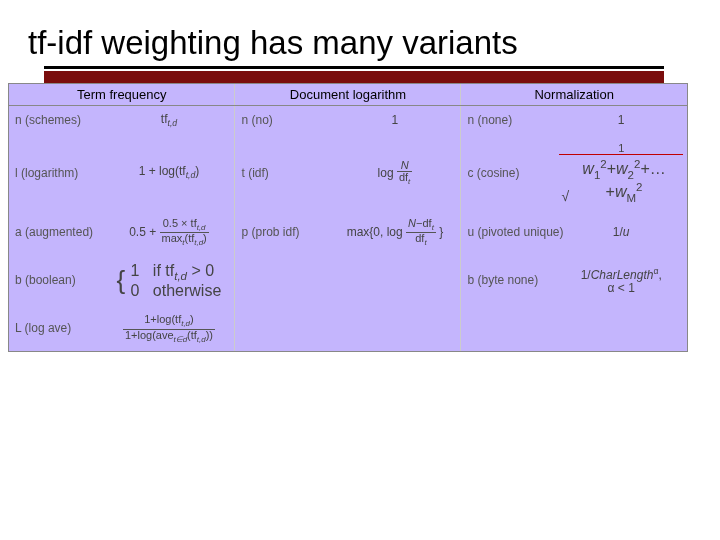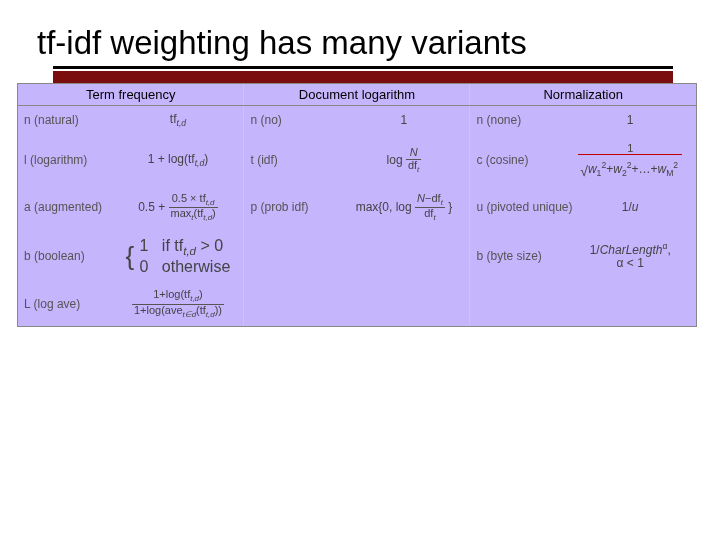--- a/index.html
+++ b/index.html
@@ -7,21 +7,21 @@
     width: 720px;
     height: 540px;
     background: #fff;
     font-family: Georgia, 'Times New Roman', serif;
     overflow: hidden;
     color: #000;
   }
   .slide {
     width: 100%;
     height: 100%;
-    padding: 24px 20px 0 17px;
+    padding: 24px 20px 0 8px;
     position: relative;
   }
   .title {
     font-family: Arial, Helvetica, sans-serif;
     font-size: 33px;
     font-weight: 400;
     color: #000;
     margin-left: 20px;
     margin-bottom: 4px;
   }
@@ -76,23 +76,23 @@
   .red .frac .den { border-top-color:#c00000; }
   .sqrt {
     display:inline-flex;
     align-items:flex-end;
   }
   .sqrt .rad {
     font-size: 14px;
     margin-right:-2px;
   }
   .sqrt .arg {
-    border-top: 6px solid #c4b5fd;
+    border-top: 3px solid #c4b5fd;
     padding: 0 2px;
-    font-size: 12px;
+    font-size: 16px;
   }
   .brace {
     display:inline-block;
     font-size: 26px;
     line-height: 0.5;
     vertical-align: middle;
     margin-right: 2px;
   }
   .bool-lines { display:inline-block; font-size:16px; line-height:1.1; text-align:left; vertical-align:middle;}
   .caption {
@@ -137,21 +137,21 @@
       <thead>
         <tr>
           <th colspan="2" class="colsep">Term frequency</th>
           <th colspan="2" class="colsep">Document logarithm</th>
           <th colspan="2">Normalization</th>
         </tr>
       </thead>
       <tbody>
 
         <tr>
-          <td class="lab">n (natural)</td>
+          <td class="lab">n (schemes)</td>
           <td class="formula colsep">tf<sub class="ital">t,d</sub></td>
           <td class="lab">n (no)</td>
           <td class="formula colsep">1</td>
           <td class="lab">n (none)</td>
           <td class="formula">1</td>
         </tr>
 
         <tr>
           <td class="lab">l (logarithm)</td>
           <td class="formula colsep">1 + log(tf<sub class="ital">t,d</sub>)</td>
@@ -197,21 +197,21 @@
           <td class="lab">b (boolean)</td>
           <td class="formula colsep">
             <span class="brace">{</span>
             <span class="bool-lines">
               <span>1&nbsp;&nbsp; if tf<sub class="ital">t,d</sub> &gt; 0</span><br>
               <span>0&nbsp;&nbsp; otherwise</span>
             </span>
           </td>
           <td class="lab"></td>
           <td class="formula colsep"></td>
-          <td class="lab">b (byte size)</td>
+          <td class="lab">b (byte none)</td>
           <td class="formula">
             1/<i>CharLength</i><sup>α</sup>,<br>α &lt; 1
           </td>
         </tr>
 
         <tr>
           <td class="lab">L (log ave)</td>
           <td class="formula colsep">
             <span class="frac">
               <span class="num">1+log(tf<sub class="ital">t,d</sub>)</span>

